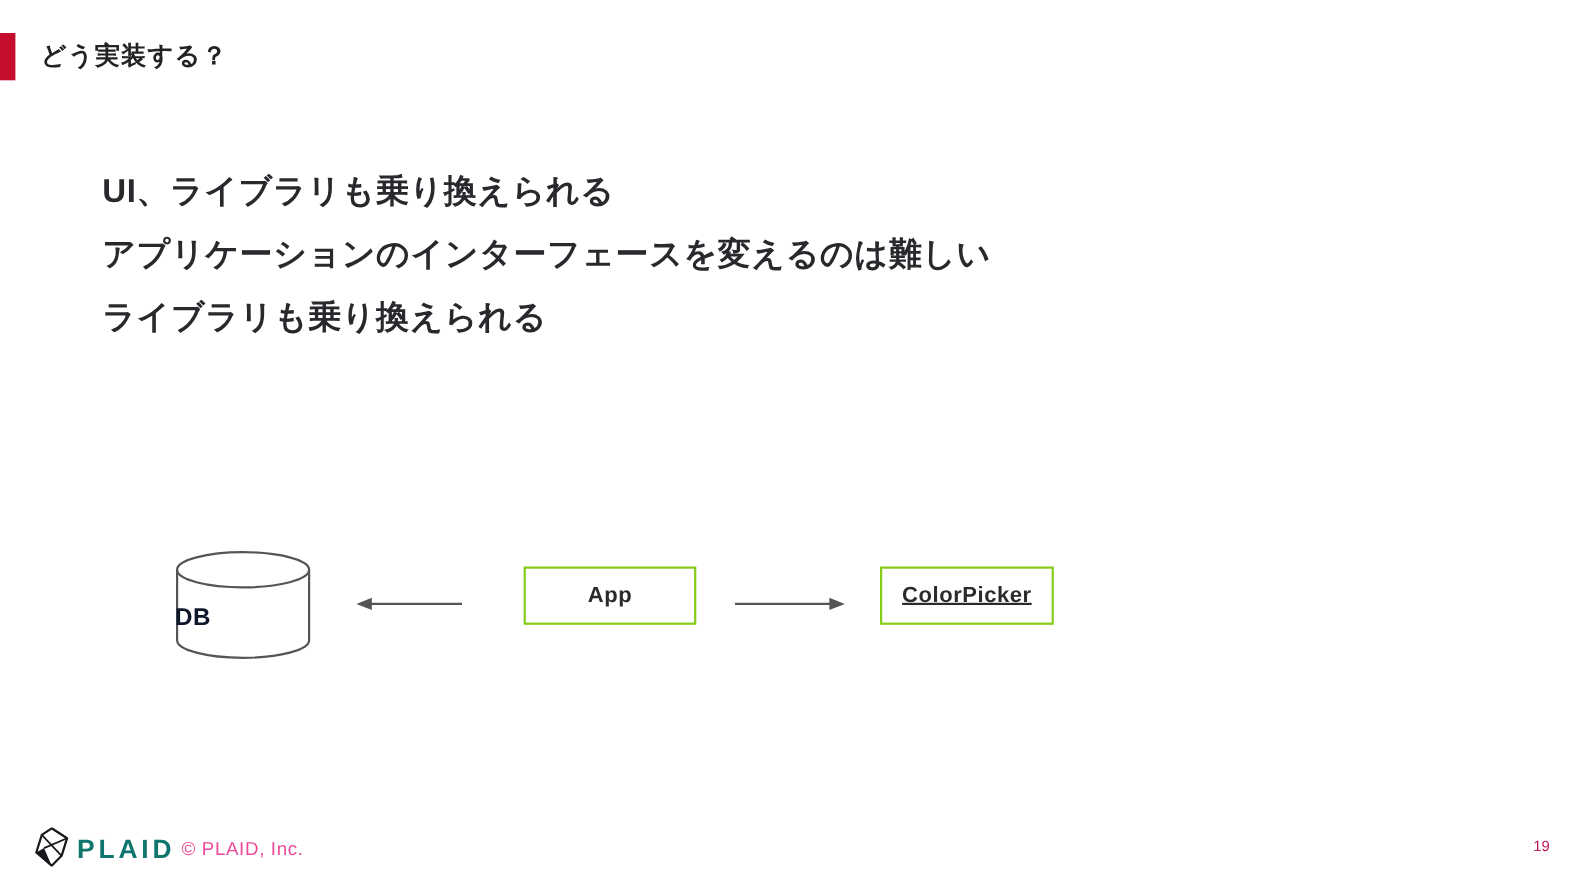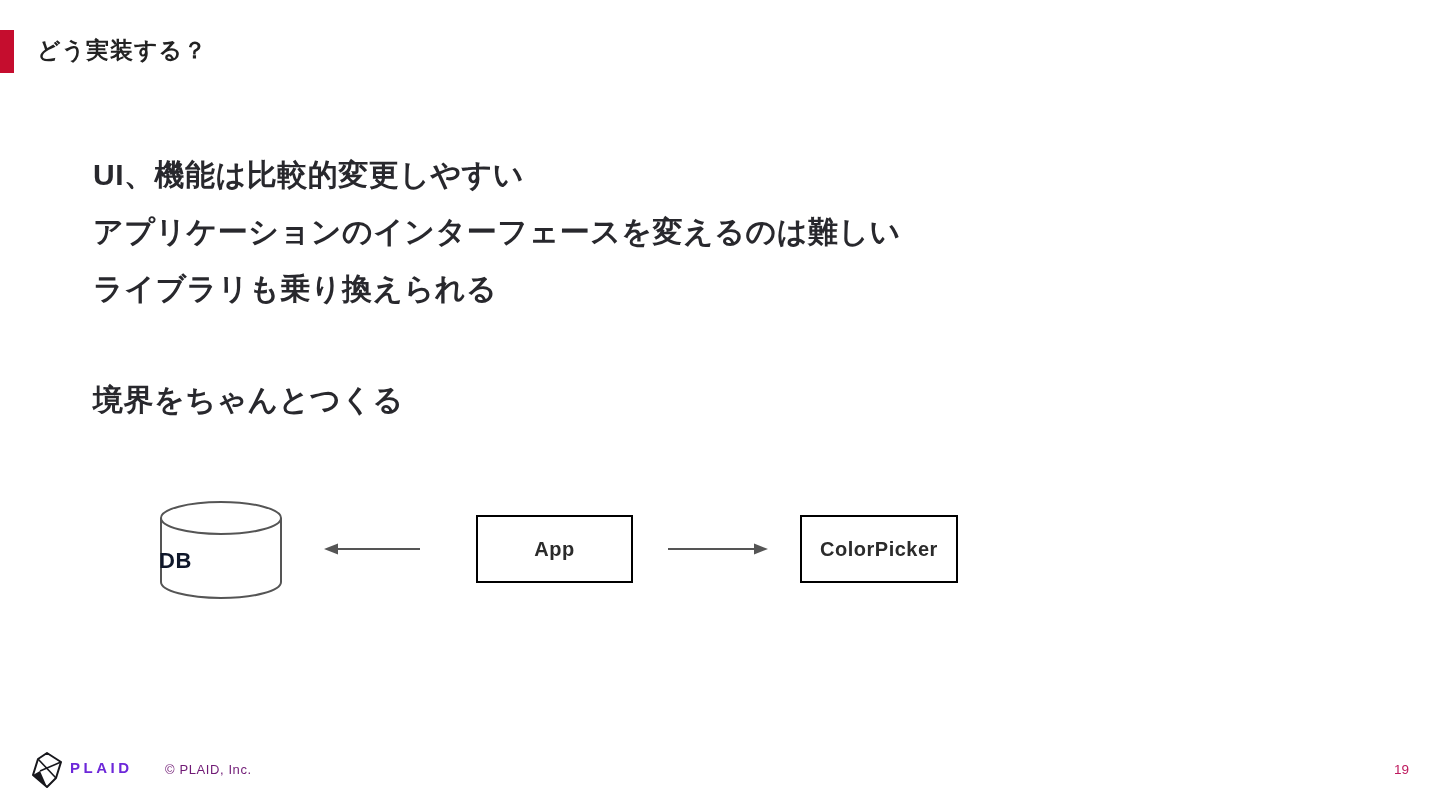--- a/index.html
+++ b/index.html
@@ -34,63 +34,62 @@
 
   .db-node { position: absolute; left: 159px; top: 500px; width: 124px; height: 100px; }
   .db-node svg { position: absolute; left: 0; top: 0; }
   .db-label {
     position: absolute; left: 0; top: 48px; width: 100%;
     text-align: left; font-size: 22px; font-weight: bold; color: #0f172a;
     letter-spacing: 0.5px;
   }
 
   .diagram-box {
-    position: absolute; top: 515px; height: 68px;
-    border: 2px solid #000000; background: #ffffff;
+    position: absolute; top: 515px; height: 53px;
+    border: 2px solid #84cc16; background: #ffffff;
     display: flex; align-items: center; justify-content: center;
     font-size: 20px; font-weight: bold; color: #2b2b2b;
     letter-spacing: 0.5px;
   }
   .app-box { left: 476px; width: 157px; }
-  .colorpicker-box { left: 800px; width: 158px; }
+  .colorpicker-box { left: 800px; width: 158px; text-decoration: underline; }
 
   .arrow-svg { position: absolute; top: 542px; height: 14px; }
   .arrow-left-svg { left: 324px; width: 96px; }
   .arrow-right-svg { left: 668px; width: 100px; }
 
   
   .footer { position: absolute; left: 0; bottom: 0; width: 1440px; height: 60px; }
   .logo-mark { position: absolute; left: 30px; top: 2px; }
   .logo-wordmark {
     position: absolute; left: 70px; top: 9px;
-    font-size: 15px; font-weight: 800; color: #6d28d9;
+    font-size: 24px; font-weight: 800; color: #0f766e;
     letter-spacing: 3.5px;
   }
   .copyright {
     position: absolute; left: 165px; top: 12px;
-    font-size: 13px; color: #701a75; letter-spacing: 0.6px;
+    font-size: 17px; color: #ec4899; letter-spacing: 0.6px;
   }
   .page-number {
     position: absolute; right: 31px; top: 12px;
     font-size: 13.5px; color: #be185d;
   }
 </style>
 </head>
 <body>
 
 <div class="slide">
 
   <div class="accent-bar"></div>
   <h1 class="slide-title">どう実装する？</h1>
 
   <div class="body-text">
-    <p>UI、機能は比較的変更しやすい</p>
+    <p>UI、ライブラリも乗り換えられる</p>
     <p>アプリケーションのインターフェースを変えるのは難しい</p>
     <p>ライブラリも乗り換えられる</p>
-    <p class="emphasis">境界をちゃんとつくる</p>
   </div>
 
   <div class="diagram">
 
     <div class="db-node">
       <svg width="124" height="100" viewBox="0 0 124 100">
         <path d="M2,18 v64 a60,16 0 0 0 120,0 v-64" fill="#ffffff" stroke="#555555" stroke-width="2"></path>
         <ellipse cx="62" cy="18" rx="60" ry="16" fill="#ffffff" stroke="#555555" stroke-width="2"></ellipse>
       </svg>
       <div class="db-label">DB</div>

